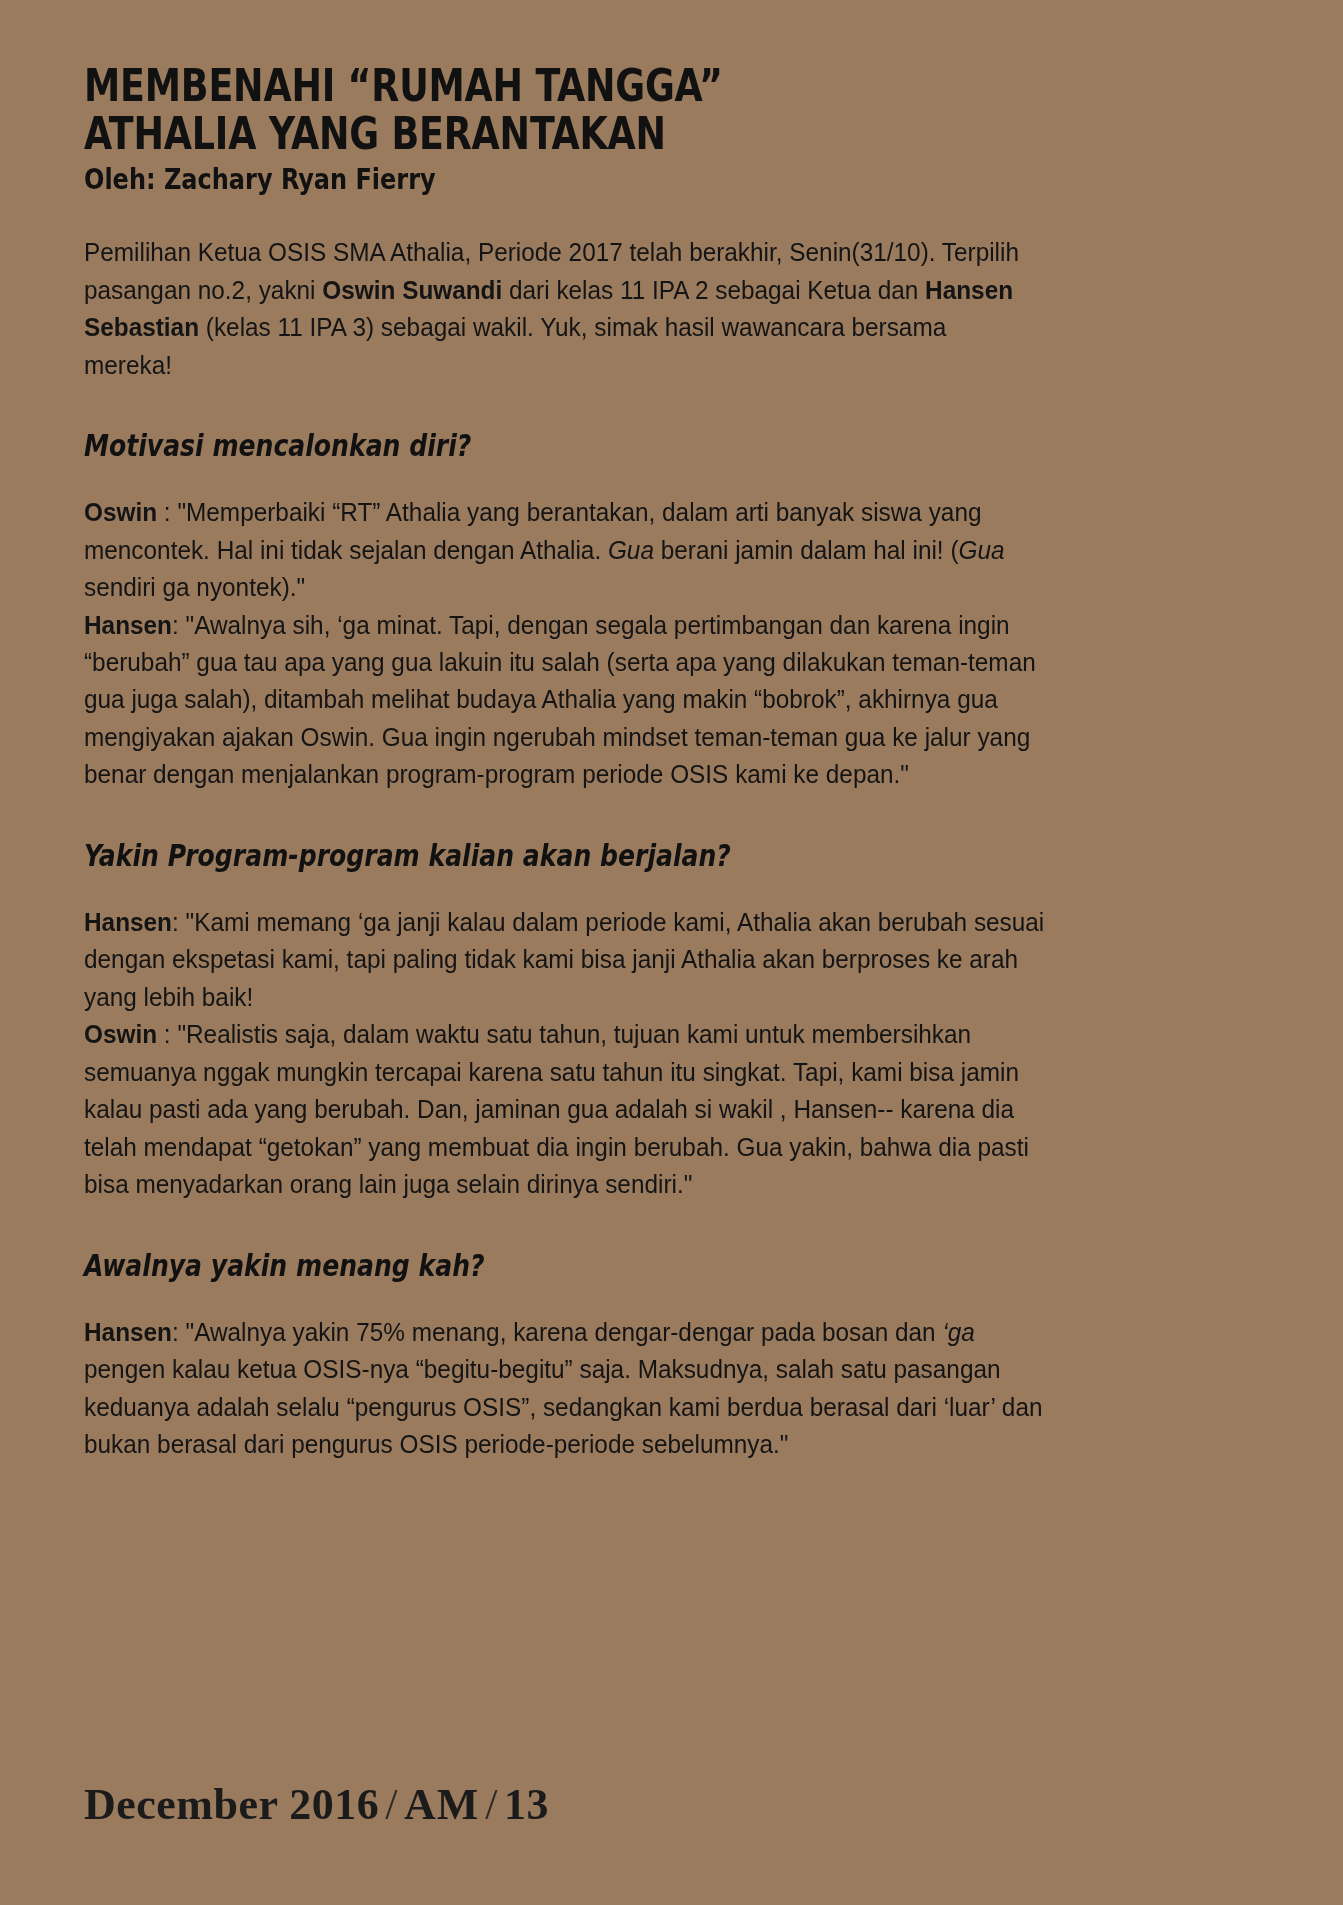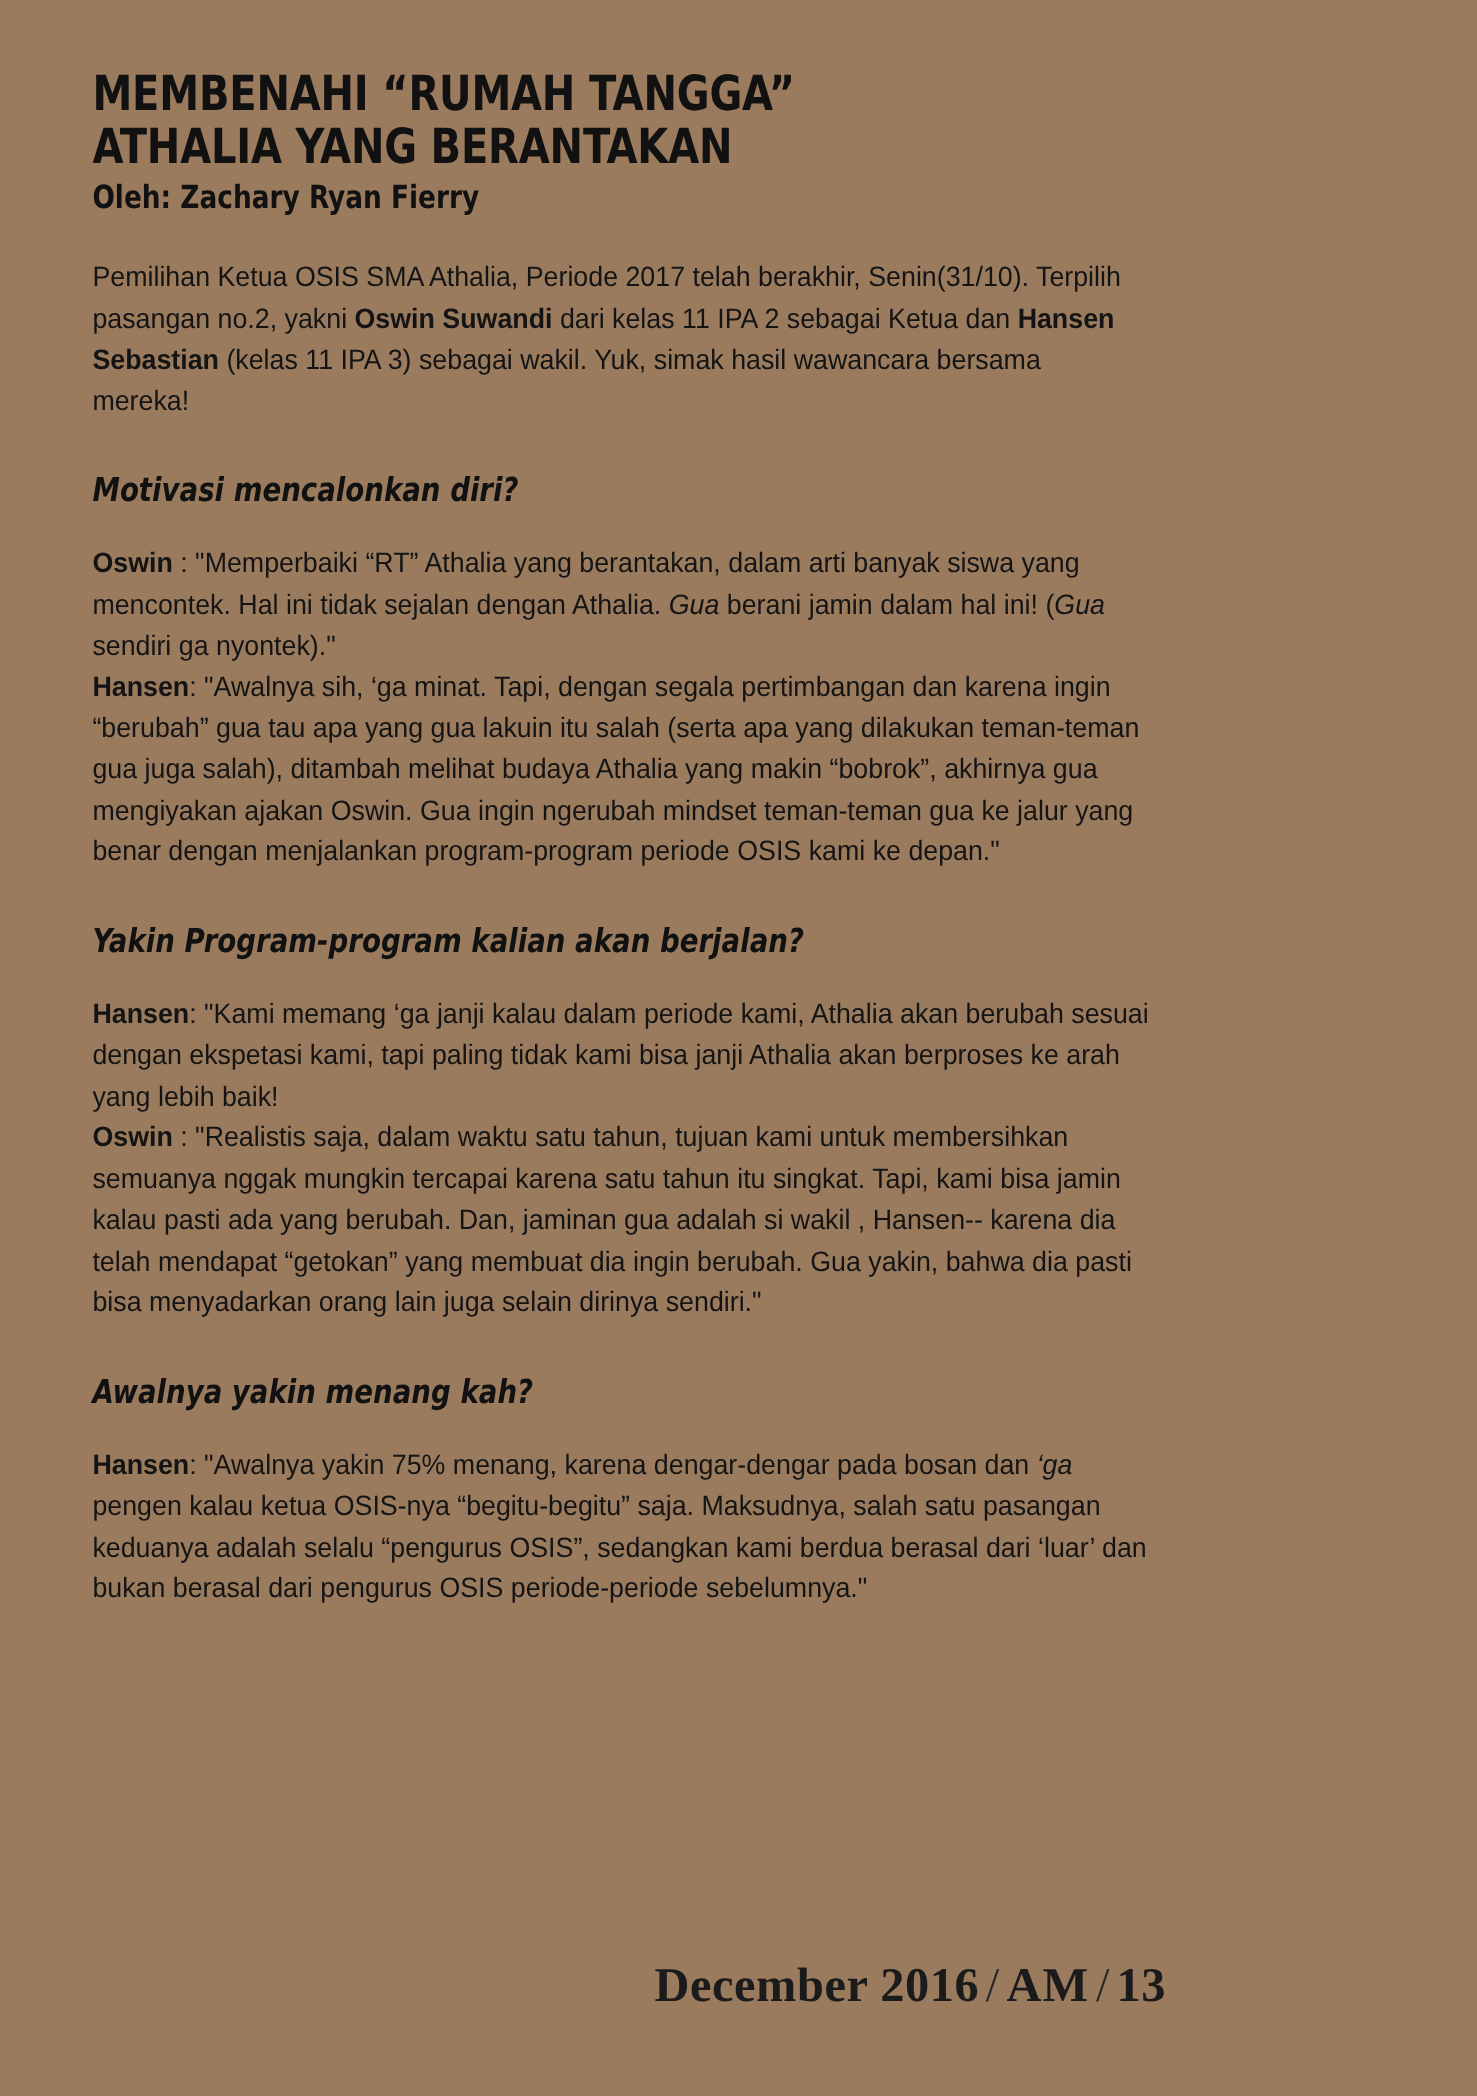--- a/index.html
+++ b/index.html
@@ -86,21 +86,20 @@
   .ital {
     font-style: italic;
   }
 
   
   .footer {
     position: absolute;
     left: 84px;
     right: 84px;
     bottom: 78px;
-    text-align: right;
     font-family: "Liberation Serif", "DejaVu Serif", serif;
     font-weight: bold;
     font-size: 44px;
     line-height: 1;
     color: #1b1b1b;
     letter-spacing: 0.5px;
   }
   .footer .sep {
     font-weight: normal;
     color: #2a2a2a;

